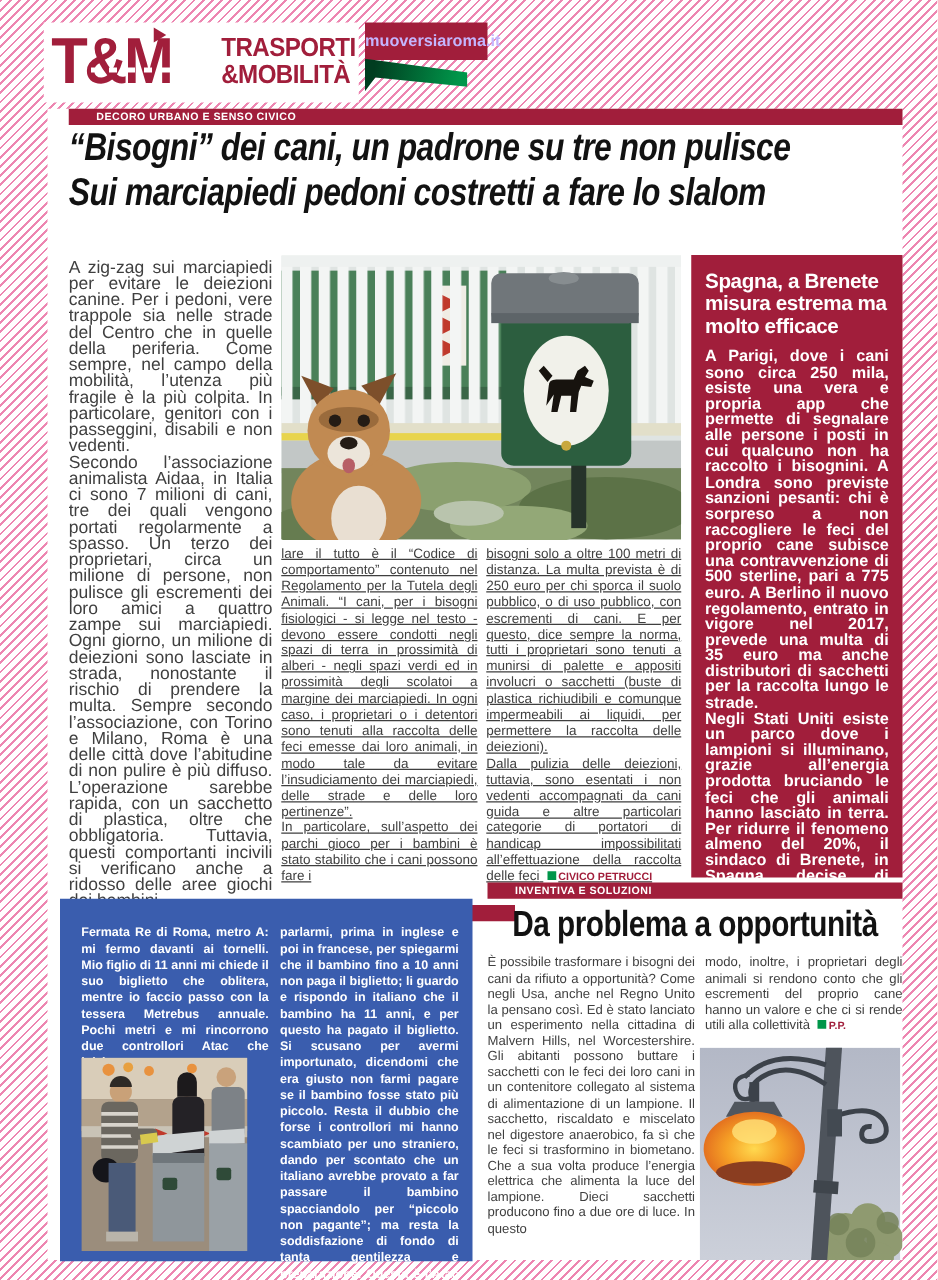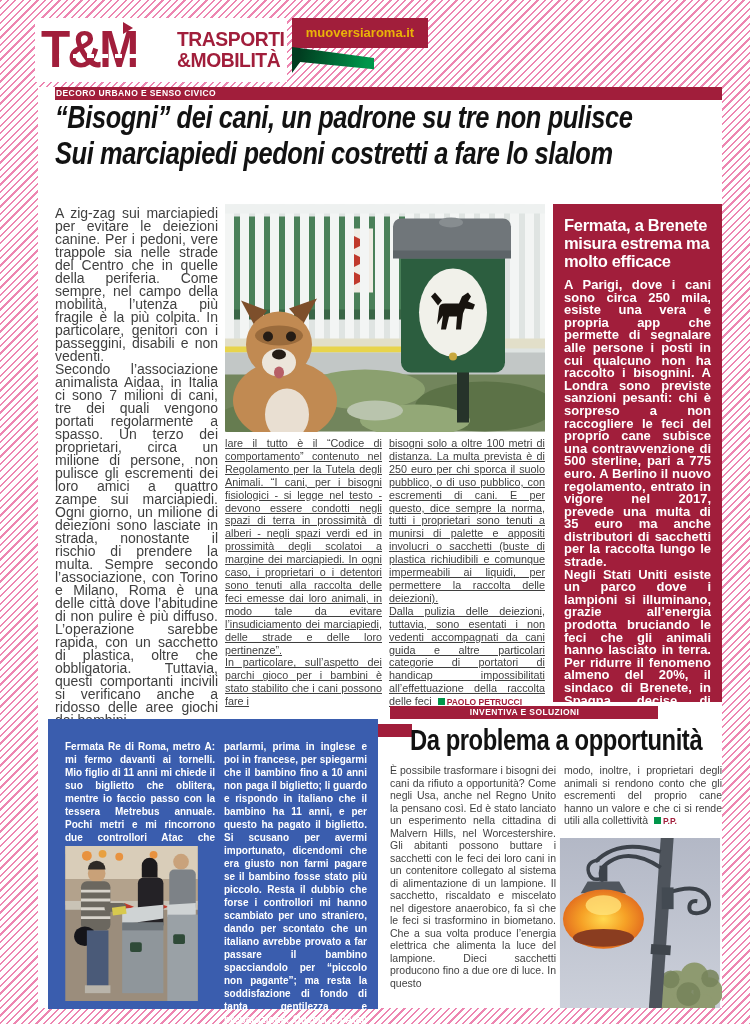--- a/index.html
+++ b/index.html
@@ -11,28 +11,28 @@
   
   .logo-panel{position:absolute;left:35px;top:18px;width:252px;height:64px;background:#fff;}
   .logo-tm{position:absolute;left:6px;top:0px;font-size:52px;font-weight:900;color:#a11e3b;
     letter-spacing:-3px;line-height:62px;transform:scaleX(.92);transform-origin:0 0;}
   .logo-dash{position:absolute;left:10px;top:36px;width:124px;height:4px;
     background:repeating-linear-gradient(90deg,#fff 0 7px,transparent 7px 14px);}
   .logo-arrow{position:absolute;left:88px;top:4px;width:0;height:0;
     border-left:10px solid #a11e3b;border-top:6px solid transparent;border-bottom:6px solid transparent;}
   .logo-words{position:absolute;left:142px;top:10px;color:#a11e3b;font-weight:800;
     font-size:21px;line-height:21px;letter-spacing:-.5px;transform:scaleX(.92);transform-origin:0 0;white-space:nowrap;}
-  .site-box{position:absolute;left:292px;top:18px;width:136px;height:30px;background:#a11e3b;
-    color:#eab308;font-size:13px;font-weight:700;text-align:center;line-height:30px;}
+  .site-box{position:absolute;left:292px;top:18px;width:98px;height:30px;background:#a11e3b;
+    color:#c4b5fd;font-size:13px;font-weight:700;text-align:center;line-height:30px;}
   .ribbon{position:absolute;left:292px;top:47px;width:82px;height:26px;
     background:linear-gradient(100deg,#013d20 10%,#00964a 90%);
     clip-path:polygon(0 0,100% 42%,100% 86%,10% 58%,0 100%);}
   
   .band{position:absolute;height:13px;background:#a11e3b;color:#fff;font-size:8.5px;
-    font-weight:700;letter-spacing:.4px;line-height:13px;padding-left:1px;box-sizing:border-box;}
+    font-weight:700;letter-spacing:.4px;line-height:13px;padding-left:22px;box-sizing:border-box;}
   
   .squeeze{transform:scaleX(.82);transform-origin:0 0;display:block;}
   .headline{position:absolute;left:55px;top:100px;width:667px;color:#121212;font-style:italic;}
   .headline .squeeze{width:815px;font-size:31px;line-height:36px;font-weight:900;letter-spacing:-.5px;}
   .standfirst{position:absolute;left:55px;top:175px;width:667px;color:#1b1b1b;}
   .standfirst .squeeze{width:815px;font-size:17.5px;font-weight:700;letter-spacing:-.2px;}
   
   .bodycol{position:absolute;font-size:14px;line-height:13px;color:#3f3f3f;
     text-align:justify;white-space:pre-line;}
   .bodycol.small{font-size:10.8px;line-height:12.9px;text-decoration:underline;}
@@ -129,24 +129,24 @@
         <path fill="#17130e" d="M212,120 l2,-16 q0,-5 6,-5 h14 l3,-7 6,-4 3,4 -3,5 7,3 -2,5 -8,-1 -2,5 -2,16 h-5 l1,-13 h-8 l-3,13 h-5 l2,-14 z"></path>
         <path d="M213,101 l-7,-9 4,-4 7,8 z" fill="#17130e"></path>
         <circle cx="228" cy="152" r="4" fill="#c8a83f"></circle>
       </g>
     </svg>
   </div>
 
   <div class="bodycol small" style="left:225px;top:437px;width:157px;height:266px;">lare il tutto è il “Codice di comportamento” contenuto nel Regolamento per la Tutela degli Animali. “I cani, per i bisogni fisiologici - si legge nel testo - devono essere condotti negli spazi di terra in prossimità di alberi - negli spazi verdi ed in prossimità degli scolatoi a margine dei marciapiedi. In ogni caso, i proprietari o i detentori sono tenuti alla raccolta delle feci emesse dai loro animali, in modo tale da evitare l’insudiciamento dei marciapiedi, delle strade e delle loro pertinenze”.
 In particolare, sull’aspetto dei parchi gioco per i bambini è stato stabilito che i cani possono fare i</div>
   <div class="bodycol small" style="left:389px;top:437px;width:156px;height:266px;"><span>bisogni solo a oltre 100 metri di distanza. La multa prevista è di 250 euro per chi sporca il suolo pubblico, o di uso pubblico, con escrementi di cani. E per questo, dice sempre la norma, tutti i proprietari sono tenuti a munirsi di palette e appositi involucri o sacchetti (buste di plastica richiudibili e comunque impermeabili ai liquidi, per permettere la raccolta delle deiezioni).
-Dalla pulizia delle deiezioni, tuttavia, sono esentati i non vedenti accompagnati da cani guida e altre particolari categorie di portatori di handicap impossibilitati all’effettuazione della raccolta delle feci</span> <span class="author"><span class="sq"></span><span>PAOLO PETRUCCI</span></span></div>
+Dalla pulizia delle deiezioni, tuttavia, sono esentati i non vedenti accompagnati da cani guida e altre particolari categorie di portatori di handicap impossibilitati all’effettuazione della raccolta delle feci</span> <span class="author"><span class="sq"></span><span>CIVICO PETRUCCI</span></span></div>
 
   <div class="sidebar">
-    <h3>Fermata, a Brenete misura estrema ma molto efficace</h3>
+    <h3>Spagna, a Brenete misura estrema ma molto efficace</h3>
     <div class="sbody">A Parigi, dove i cani sono circa 250 mila, esiste una vera e propria app che permette di segnalare alle persone i posti in cui qualcuno non ha raccolto i bisognini. A Londra sono previste sanzioni pesanti: chi è sorpreso a non raccogliere le feci del proprio cane subisce una contravvenzione di 500 sterline, pari a 775 euro. A Berlino il nuovo regolamento, entrato in vigore nel 2017, prevede una multa di 35 euro ma anche distributori di sacchetti per la raccolta lungo le strade.
 Negli Stati Uniti esiste un parco dove i lampioni si illuminano, grazie all’energia prodotta bruciando le feci che gli animali hanno lasciato in terra. Per ridurre il fenomeno almeno del 20%, il sindaco di Brenete, in Spagna, decise di spedire a casa dei concittadini maleducati non solo la multa, ma anche gli escrementi dei cani che avevano sporcato i marciapiede. L’idea, decisamente estrema, ha però funzionato.</div>
   </div>
 
   <div class="band" style="left:55px;top:724px;width:357px;">LE VOSTRE SEGNALAZIONI</div>
   <div class="bluebox">
     <div class="bluecol" style="left:17px;top:21px;width:150px;">Fermata Re di Roma, metro A: mi fermo davanti ai tornelli. Mio figlio di 11 anni mi chiede il suo biglietto che oblitera, mentre io faccio passo con la tessera Metrebus annuale. Pochi metri e mi rincorrono due controllori Atac che iniziano a</div>
     <div class="bluecol" style="left:176px;top:21px;width:143px;">parlarmi, prima in inglese e poi in francese, per spiegarmi che il bambino fino a 10 anni non paga il biglietto; li guardo e rispondo in italiano che il bambino ha 11 anni, e per questo ha pagato il biglietto. Si scusano per avermi importunato, dicendomi che era giusto non farmi pagare se il bambino fosse stato più piccolo. Resta il dubbio che forse i controllori mi hanno scambiato per uno straniero, dando per scontato che un italiano avrebbe provato a far passare il bambino spacciandolo per “piccolo non pagante”; ma resta la soddisfazione di fondo di tanta gentilezza e preparazione. Questa è l’Atac che ci piace. - Roberto R.</div>
     <div class="photo" style="left:15px;top:127px;width:137px;height:155px;">
       <svg viewBox="0 0 135 158">
@@ -187,21 +187,21 @@
           <rect x="40" y="58" width="22" height="9" rx="4" fill="#6b675f"></rect>
           <rect x="48" y="62" width="14" height="8" fill="#d8c94e" transform="rotate(-8 55 66)"></rect>
           <ellipse cx="20" cy="92" rx="11" ry="10" fill="#15151a"></ellipse>
           <rect x="22" y="86" width="22" height="58" fill="#4a5a78"></rect>
           <rect x="20" y="142" width="26" height="8" fill="#b9b4aa"></rect>
         </g>
       </svg>
     </div>
   </div>
 
-  <div class="band" style="left:390px;top:706px;width:268px;text-align:center;">INVENTIVA E SOLUZIONI</div>
+  <div class="band" style="left:390px;top:706px;width:332px;">INVENTIVA E SOLUZIONI</div>
   <div class="inv-title">
     <span class="squeeze">Da problema a opportunità</span>
   </div>
   <div class="bodycol" style="left:390px;top:764px;width:166px;height:246px;font-size:10.5px;line-height:12.5px;">È possibile trasformare i bisogni dei cani da rifiuto a opportunità? Come negli Usa, anche nel Regno Unito la pensano così. Ed è stato lanciato un esperimento nella cittadina di Malvern Hills, nel Worcestershire. Gli abitanti possono buttare i sacchetti con le feci dei loro cani in un contenitore collegato al sistema di alimentazione di un lampione. Il sacchetto, riscaldato e miscelato nel digestore anaerobico, fa sì che le feci si trasformino in biometano. Che a sua volta produce l’energia elettrica che alimenta la luce del lampione. Dieci sacchetti producono fino a due ore di luce. In questo</div>
   <div class="bodycol" style="left:564px;top:764px;width:158px;font-size:10.5px;line-height:12.5px;"><span>modo, inoltre, i proprietari degli animali si rendono conto che gli escrementi del proprio cane hanno un valore e che ci si rende utili alla collettività</span> <span class="author"><span class="sq"></span><span>P.P.</span></span></div>
 
   <div class="photo" style="left:558px;top:838px;width:164px;height:170px;">
     <svg viewBox="0 0 162 172">
       <defs>
         <linearGradient id="sky" x1="0" y1="0" x2="0" y2="1">

